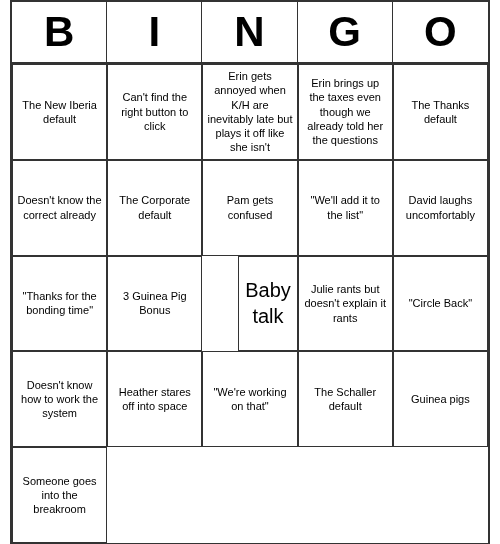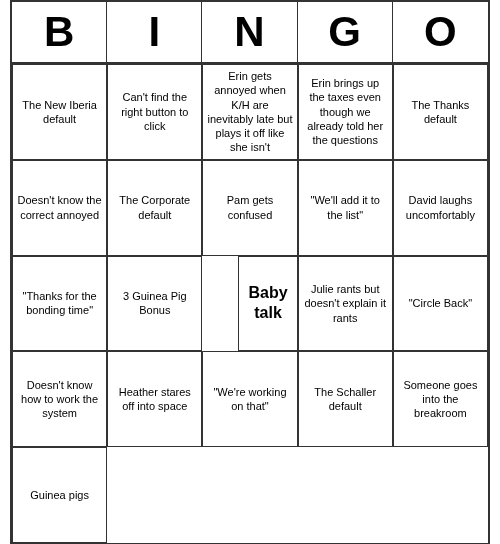--- a/index.html
+++ b/index.html
@@ -40,52 +40,52 @@
       min-height: 88px;
       display: flex;
       align-items: center;
       justify-content: center;
       text-align: center;
       font-size: 11px;
       line-height: 1.3;
       word-break: break-word;
     }
     .bingo-cell.large-text {
-      font-size: 16px;
-      font-weight: bold;
+      font-size: 20px;
+      font-weight: normal;
       margin-left: 36px;
     }
   </style>
 </head>
 <body>
 
 <div class="bingo-card">
   <div class="bingo-header">
   <div class="bingo-letter">B</div>
       <div class="bingo-letter">I</div>
       <div class="bingo-letter">N</div>
       <div class="bingo-letter">G</div>
       <div class="bingo-letter">O</div>
     </div>
   <div class="bingo-grid">
   <div class="bingo-cell">The New Iberia default</div>
       <div class="bingo-cell">Can't find the right button to click</div>
       <div class="bingo-cell">Erin gets annoyed when K/H are inevitably late but plays it off like she isn't</div>
       <div class="bingo-cell">Erin brings up the taxes even though we already told her the questions</div>
       <div class="bingo-cell">The Thanks default</div>
-      <div class="bingo-cell">Doesn't know the correct annoyed</div>
+      <div class="bingo-cell">Doesn't know the correct already</div>
       <div class="bingo-cell">The Corporate default</div>
       <div class="bingo-cell">Pam gets confused</div>
       <div class="bingo-cell">"We'll add it to the list"</div>
       <div class="bingo-cell">David laughs uncomfortably</div>
       <div class="bingo-cell">"Thanks for the bonding time"</div>
       <div class="bingo-cell">3 Guinea Pig Bonus</div>
       <div class="bingo-cell large-text">Baby talk</div>
       <div class="bingo-cell">Julie rants but doesn't explain it rants</div>
       <div class="bingo-cell">"Circle Back"</div>
       <div class="bingo-cell">Doesn't know how to work the system</div>
       <div class="bingo-cell">Heather stares off into space</div>
       <div class="bingo-cell">"We're working on that"</div>
       <div class="bingo-cell">The Schaller default</div>
+      <div class="bingo-cell">Guinea pigs</div>
       <div class="bingo-cell">Someone goes into the breakroom</div>
-      <div class="bingo-cell">Guinea pigs</div>
     </div>
 </div>
 
 </body></html>

